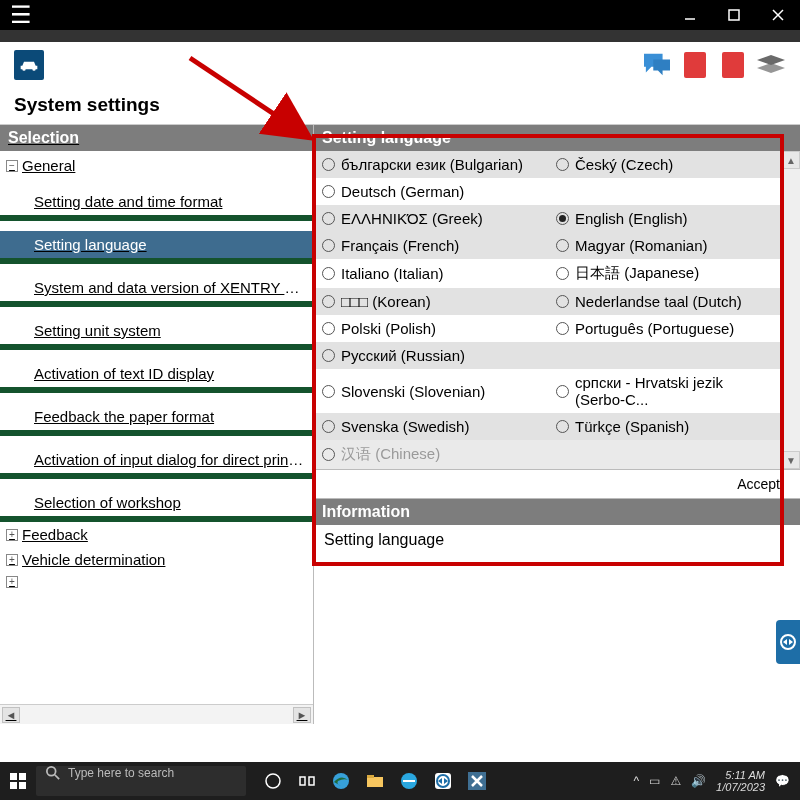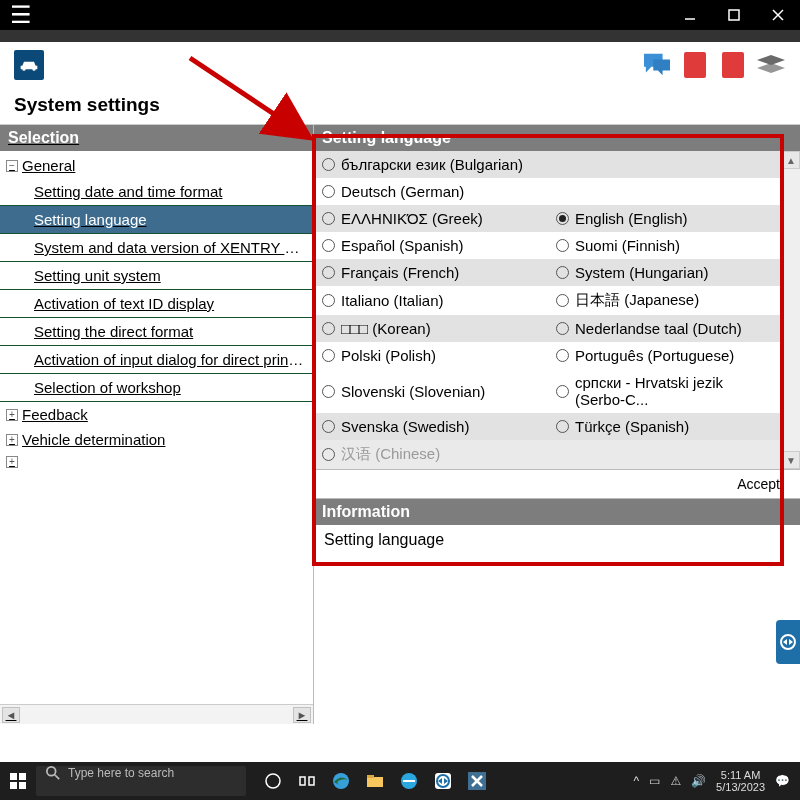--- a/index.html
+++ b/index.html
@@ -32,21 +32,21 @@
   .page-title { font-size:19px; font-weight:700; padding:6px 14px 8px; }
   
   .columns { display:flex; height:600px; border-top:1px solid #ccc; }
   .col-left { width:314px; display:flex; flex-direction:column; border-right:1px solid #bbb;text-decoration:underline;}
   .col-right { flex:1; display:flex; flex-direction:column; }
   .panel-header { background:#7d7d7d; color:#fff; font-weight:600; font-size:16px; padding:4px 8px; }
   
   .tree { flex:1; font-size:15px; overflow:hidden; padding-top:2px;}
   .tree .node { display:flex; align-items:center; padding:4px 6px; gap:4px;}
   .tree .node .exp { width:12px;height:12px;border:1px solid #888;display:flex;align-items:center;justify-content:center;font-size:10px;line-height:10px;color:#555;background:#fff;}
-  .tree .child { padding:5px 6px 5px 34px; border-bottom:1px solid #14532d; white-space:nowrap; overflow:hidden; text-overflow:ellipsis;}
+  .tree .child { padding:5px 6px 5px 34px; border-bottom:6px solid #14532d; white-space:nowrap; overflow:hidden; text-overflow:ellipsis;margin-top:10px;}
   .tree .child.selected { background:#3e6c8f; color:#fff; }
   .left-scroll { height:20px; display:flex; align-items:center; justify-content:space-between; padding:0 2px; border-top:1px solid #ccc; background:#f3f3f3;}
   .left-scroll .ar { width:18px;height:16px;display:flex;align-items:center;justify-content:center;color:#555;font-size:11px;background:#e4e4e4;border:1px solid #c1c1c1;}
   
   .lang-scroll { display:flex; }
   .vscroll { width:18px; background:#efefef; display:flex; flex-direction:column; justify-content:space-between; align-items:center;}
   .vscroll .ar { height:18px;width:100%;display:flex;align-items:center;justify-content:center;color:#666;font-size:10px;border:1px solid #ccc;background:#e8e8e8;}
   .lang-body { flex:1; }
   .lang-row { display:flex; }
   .lang-row .cell { flex:1; display:flex; align-items:center; gap:6px; padding:5px 8px; font-size:15px;}
@@ -63,21 +63,21 @@
   .arrow { position:absolute; pointer-events:none;}
   
   .taskbar { position:absolute; bottom:0; left:0; right:0; height:38px; background:#1e1e1e; display:flex; align-items:center; color:#fff; font-size:12px; }
   .start { width:36px; display:flex; align-items:center; justify-content:center;}
   .start svg{width:16px;height:16px;fill:#fff;}
   .search { display:flex; align-items:flex-start; background:#2d2d2d; height:30px; border-radius:2px; width:210px; padding:0 10px; gap:8px; color:#bbb;}
   .tb-icons { display:flex; align-items:center; gap:0; margin-left:10px;}
   .tb-icons .t { width:34px;height:38px;display:flex;align-items:center;justify-content:center;}
   .tb-icons svg{width:18px;height:18px;}
   .tray { margin-left:auto; display:flex; align-items:center; gap:10px; padding-right:10px; color:#ddd;}
-  .clock { font-size:11px; text-align:center; line-height:12px;}
+  .clock { font-size:11px; text-align:right; line-height:12px;font-style:italic;}
   .tv-side { position:absolute; right:0; top:620px; width:24px;height:44px; background:#1e6ea7; border-top-left-radius:4px;border-bottom-left-radius:4px; display:flex;align-items:center;justify-content:center;}
   .tv-side svg{width:16px;height:16px;fill:#fff;}
 </style>
 </head>
 <body>
 
 <div class="titlebar-black">
   <div class="hamburger">☰</div>
   <div class="win-controls">
     <div class="win-btn">
@@ -138,21 +138,21 @@
       <div class="node">
         <span class="exp">−</span>
         <span>General</span>
       </div>
       <div id="general-children">
           <div class="child">Setting date and time format</div>
           <div class="child selected">Setting language</div>
           <div class="child">System and data version of XENTRY Diagnosis</div>
           <div class="child">Setting unit system</div>
           <div class="child">Activation of text ID display</div>
-          <div class="child">Setting the direct format</div>
+          <div class="child">Feedback the paper format</div>
           <div class="child">Activation of input dialog for direct printing</div>
           <div class="child">Selection of workshop</div>
         </div>
       <div class="node">
         <span class="exp">+</span>
         <span>Feedback</span>
       </div>
       <div class="node">
         <span class="exp">+</span>
         <span>Vehicle determination</span>
@@ -169,88 +169,86 @@
 
   <div class="col-right">
     <div class="panel-header">Setting language</div>
     <div class="lang-scroll">
       <div class="lang-body" id="lang-body">
           <div class="lang-row odd">
             <label class="cell">
               <input type="radio" name="lang" class="rb" style="">
               <span>български език (Bulgarian)</span>
             </label>
+            <label class="cell">
+              <input type="radio" name="lang" class="rb" style="">
+              <span>Český (Czech)</span>
+            </label>
           </div>
           <div class="lang-row">
             <label class="cell">
               <input type="radio" name="lang" class="rb" style="">
               <span>Deutsch (German)</span>
             </label>
           </div>
           <div class="lang-row odd">
             <label class="cell">
               <input type="radio" name="lang" class="rb" style="">
               <span>ΕΛΛΗΝΙΚΌΣ (Greek)</span>
             </label>
             <label class="cell">
               <input type="radio" name="lang" class="rb" checked="" style="">
               <span>English (English)</span>
             </label>
           </div>
+          <div class="lang-row odd">
+            <label class="cell">
+              <input type="radio" name="lang" class="rb" style="">
+              <span>Français (French)</span>
+            </label>
+            <label class="cell">
+              <input type="radio" name="lang" class="rb" style="">
+              <span>Magyar (Romanian)</span>
+            </label>
+          </div>
           <div class="lang-row">
             <label class="cell">
               <input type="radio" name="lang" class="rb" style="">
-              <span>Español (Spanish)</span>
-            </label>
-            <label class="cell">
-              <input type="radio" name="lang" class="rb" style="">
-              <span>Suomi (Finnish)</span>
-            </label>
-          </div>
-          <div class="lang-row odd">
-            <label class="cell">
-              <input type="radio" name="lang" class="rb" style="">
-              <span>Français (French)</span>
-            </label>
-            <label class="cell">
-              <input type="radio" name="lang" class="rb" style="">
-              <span>System (Hungarian)</span>
+              <span>Italiano (Italian)</span>
+            </label>
+            <label class="cell">
+              <input type="radio" name="lang" class="rb" style="">
+              <span>日本語 (Japanese)</span>
+            </label>
+          </div>
+          <div class="lang-row odd">
+            <label class="cell">
+              <input type="radio" name="lang" class="rb" style="">
+              <span>□□□ (Korean)</span>
+            </label>
+            <label class="cell">
+              <input type="radio" name="lang" class="rb" style="">
+              <span>Nederlandse taal (Dutch)</span>
             </label>
           </div>
           <div class="lang-row">
             <label class="cell">
               <input type="radio" name="lang" class="rb" style="">
-              <span>Italiano (Italian)</span>
-            </label>
-            <label class="cell">
-              <input type="radio" name="lang" class="rb" style="">
-              <span>日本語 (Japanese)</span>
-            </label>
-          </div>
-          <div class="lang-row odd">
-            <label class="cell">
-              <input type="radio" name="lang" class="rb" style="">
-              <span>□□□ (Korean)</span>
-            </label>
-            <label class="cell">
-              <input type="radio" name="lang" class="rb" style="">
-              <span>Nederlandse taal (Dutch)</span>
-            </label>
-          </div>
-          <div class="lang-row">
-            <label class="cell">
-              <input type="radio" name="lang" class="rb" style="">
               <span>Polski (Polish)</span>
             </label>
             <label class="cell">
               <input type="radio" name="lang" class="rb" style="">
               <span>Português (Portuguese)</span>
             </label>
           </div>
           <div class="lang-row odd">
+            <label class="cell">
+              <input type="radio" name="lang" class="rb" style="">
+              <span>Русский (Russian)</span>
+            </label>
           </div>
           <div class="lang-row">
             <label class="cell">
               <input type="radio" name="lang" class="rb" style="">
               <span>Slovenski (Slovenian)</span>
             </label>
             <label class="cell">
               <input type="radio" name="lang" class="rb" style="">
               <span>српски - Hrvatski jezik (Serbo-C...</span>
             </label>
@@ -364,17 +362,17 @@
         </svg>
       </div>
   </div>
   <div class="tray">
     <span>^</span>
     <span>▭</span>
     <span>⚠</span>
     <span>🔊</span>
     <div class="clock">
       <div>5:11 AM</div>
-      <div>5/13/2023</div>
+      <div>1/07/2023</div>
     </div>
     <span>💬</span>
   </div>
 </div>
 
 </body></html>

